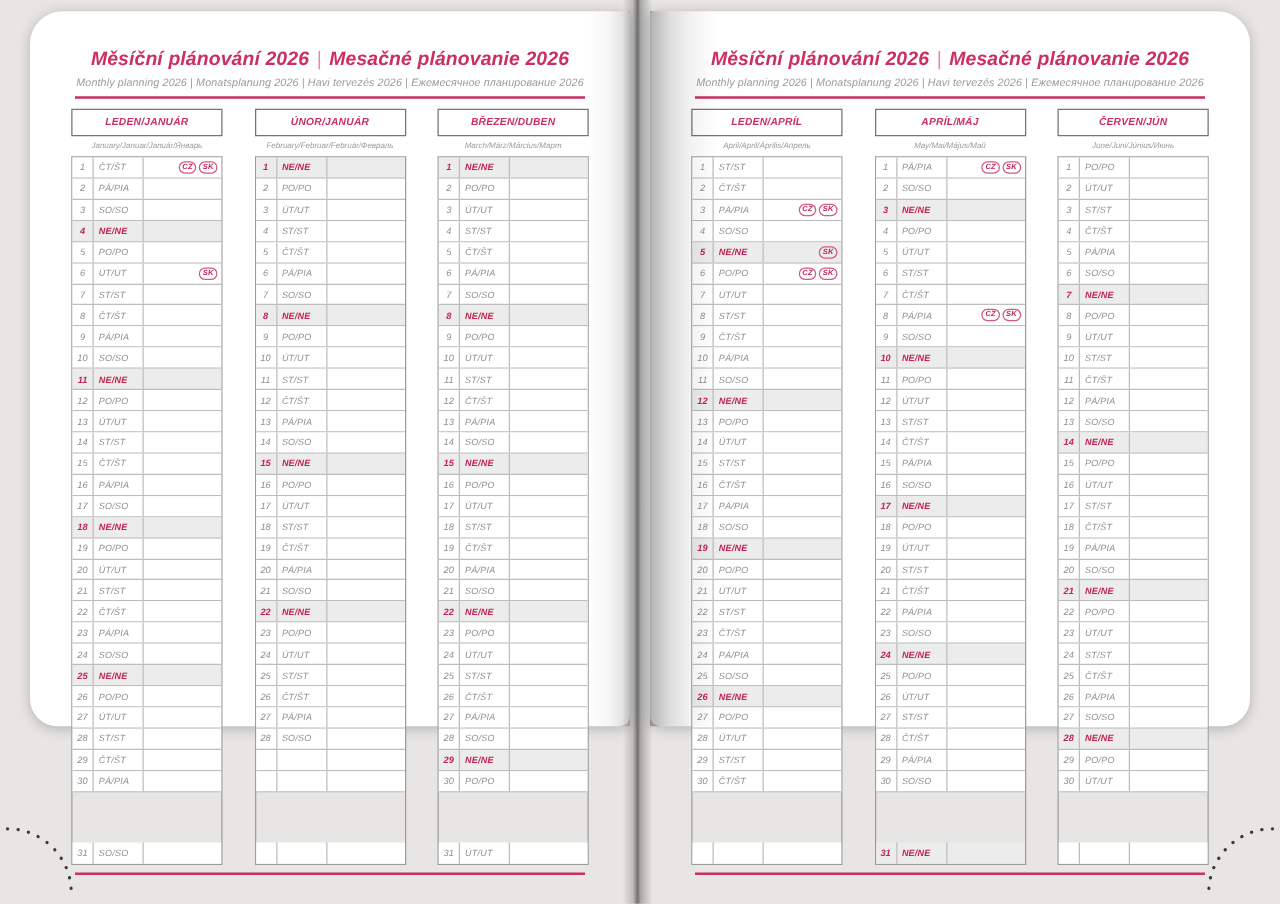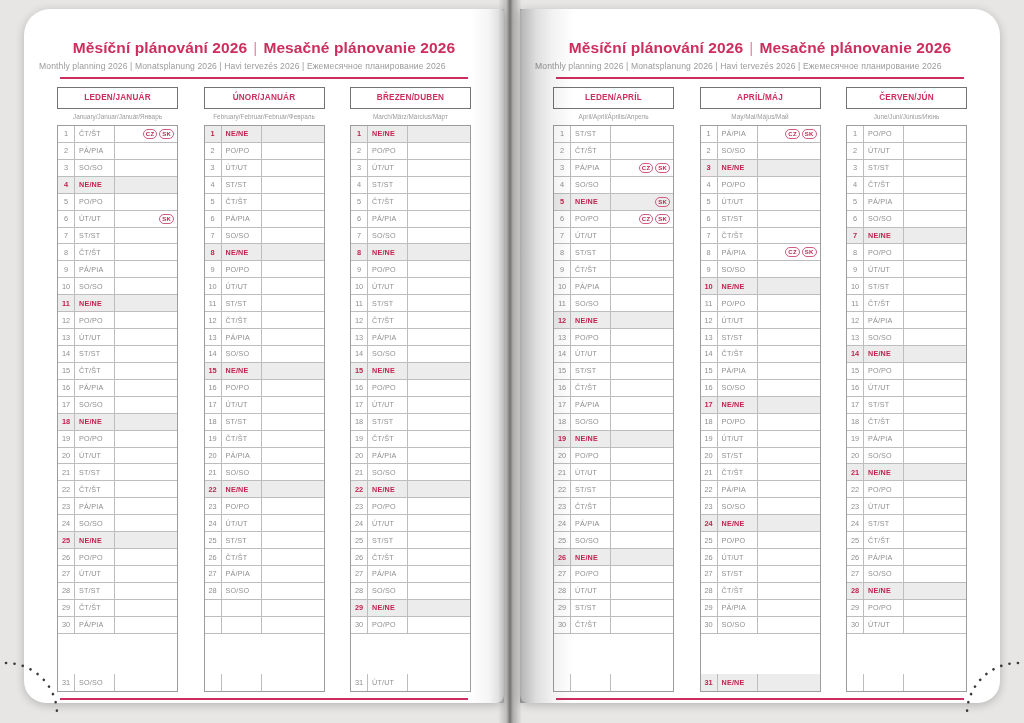--- a/index.html
+++ b/index.html
@@ -2,22 +2,23 @@
 <html><head>
 <meta charset="utf-8">
 <style>
   html,body{margin:0;padding:0;}
   body{
     width:1024px;height:723px;position:relative;overflow:hidden;
     background:#e7e6e4;
     font-family:"Liberation Sans", sans-serif;
   }
   .page{
-    position:absolute;top:9px;width:480px;height:694px;background:#ffffff;
+    position:absolute;top:9px;width:480px;height:572px;background:#ffffff;
     box-shadow:0 2px 10px rgba(0,0,0,0.22);
+    font-style:italic;
   }
   .page.left{left:24px;border-radius:26px 3px 8px 22px;}
   .page.right{left:520px;border-radius:3px 26px 22px 8px;}
   .page.left::after{
     content:"";position:absolute;top:0;right:0;width:34px;height:100%;
     background:linear-gradient(90deg, rgba(0,0,0,0) 0%, rgba(0,0,0,0.04) 55%, rgba(0,0,0,0.16) 100%);
     pointer-events:none;
   }
   .page.right::after{
     content:"";position:absolute;top:0;left:0;width:54px;height:100%;
@@ -28,21 +29,21 @@
     position:absolute;top:0;left:498px;width:24px;height:723px;z-index:5;
     background:linear-gradient(90deg, rgba(0,0,0,0) 0%, rgba(0,0,0,0.18) 35%, rgba(40,36,34,0.60) 50%, rgba(0,0,0,0.25) 62%, rgba(0,0,0,0) 100%);
     pointer-events:none;
   }
   .page-inner{padding-top:30px;position:relative;height:664px;box-sizing:border-box;}
   .page-title{
     text-align:center;font-size:15.5px;font-weight:bold;color:#cc2e5f;letter-spacing:0.1px;
   }
   .page-title .tdiv{font-weight:normal;color:#e08ba7;padding:0 6px;}
   .page-subtitle{
-    text-align:left;font-size:8.6px;color:#9b9b9b;margin-top:4px;letter-spacing:0.1px;padding-left:15px;
+    text-align:center;font-size:8.6px;color:#9b9b9b;margin-top:4px;letter-spacing:0.1px;
   }
   .rule{height:2px;background:#cc2e5f;margin:6px 36px 0;}
   .rule.bottom{margin-top:6px;}
   .months{
     display:flex;justify-content:space-between;margin:8px 33px 0;
   }
   .month{width:121px;}
   .month-name{
     border:1px solid #737373;height:20px;line-height:20px;text-align:center;
     color:#cc2e5f;font-weight:bold;font-size:8.2px;letter-spacing:0.2px;white-space:nowrap;

